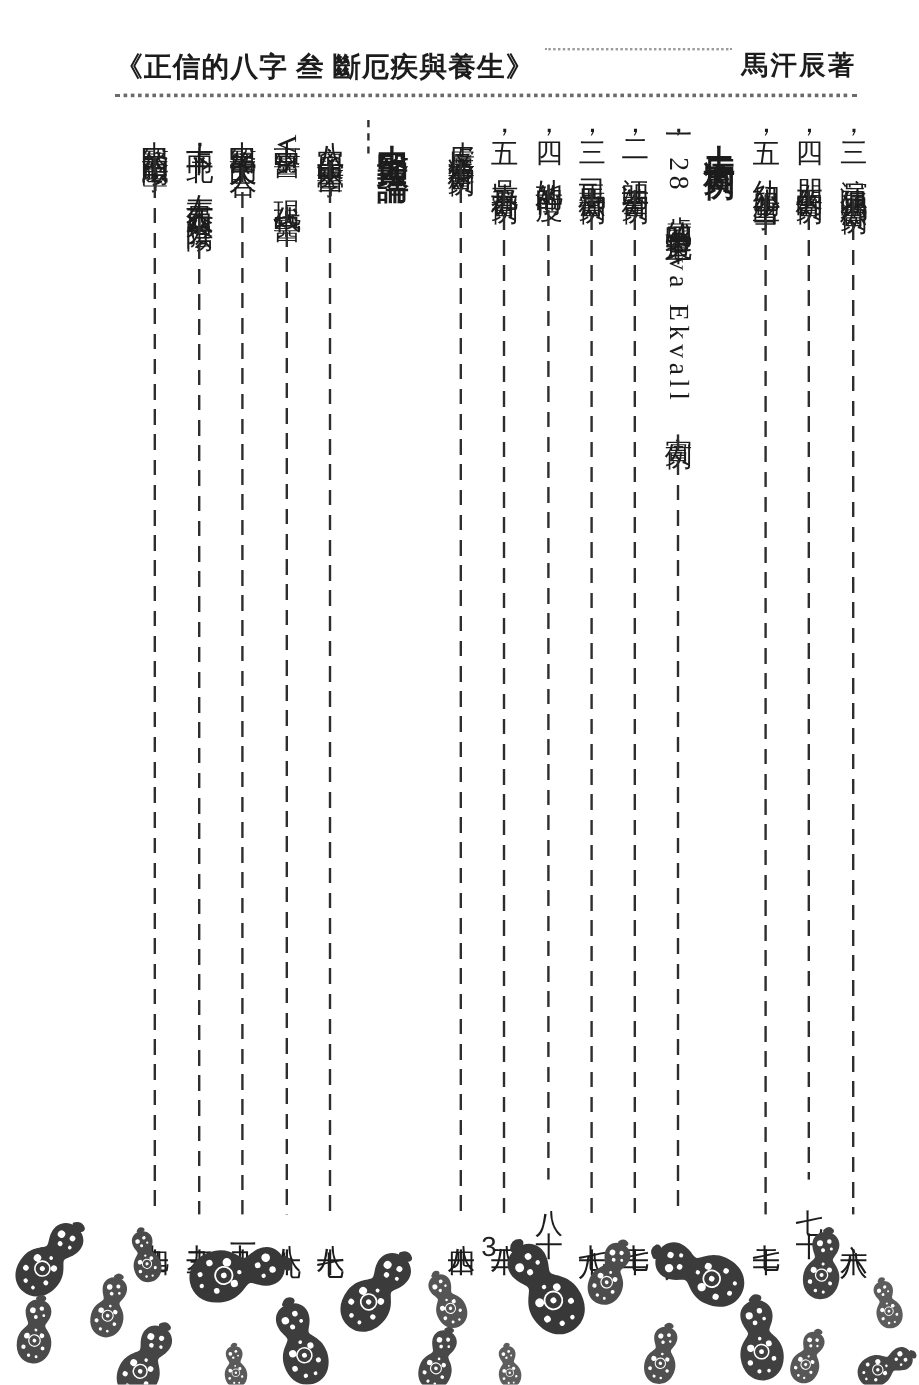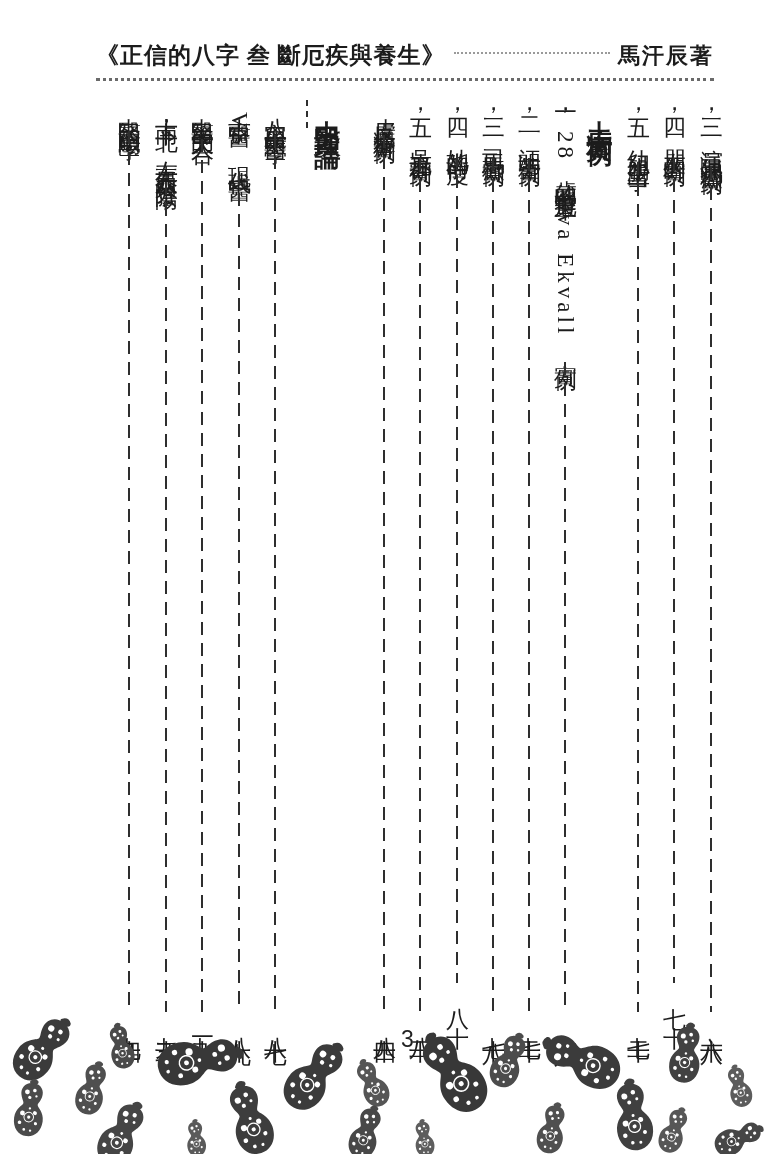--- a/index.html
+++ b/index.html
@@ -9,21 +9,21 @@
     width:766px; height:1154px;
     background:#ffffff;
     overflow:hidden;
     font-family:"Liberation Serif","DejaVu Serif",serif;
     color:#1c1c1c;
   }
 
   
   .hdr {
     position:absolute; top:40px; left:96px; right:52px;
-    display:flex; align-items:center;
+    display:flex; align-items:flex-start;
     border-bottom:3px dotted #6a6a6a;
     padding-bottom:7px;
   }
   .hdr .title { font-size:23px; font-weight:bold; letter-spacing:1px; white-space:nowrap; }
   .hdr .fill  { flex:1; border-bottom:2px dotted #9a9a9a; margin:0 8px 5px 8px; height:1px; }
   .hdr .author{ font-size:22px; font-weight:bold; letter-spacing:2px; white-space:nowrap; }
 
   
   .toc { position:absolute; top:100px; left:0; right:0; height:928px; }
   .col {

